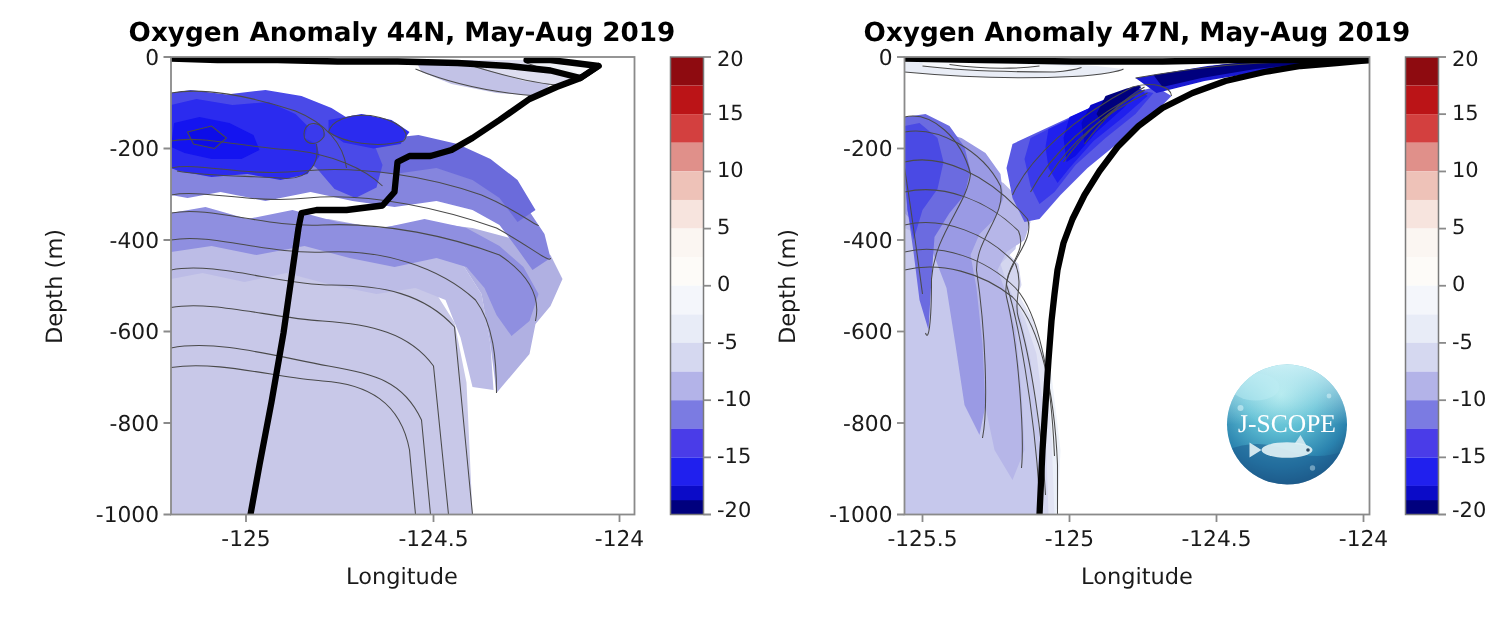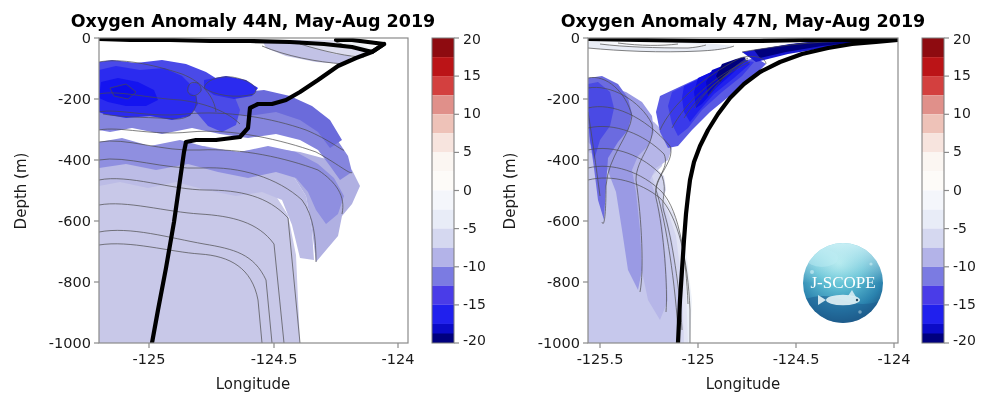--- a/index.html
+++ b/index.html
@@ -1,21 +1,21 @@
 <!DOCTYPE html>
 <html><head>
 <meta charset="utf-8">
 <style>
   html,body{margin:0;padding:0;}
   body{
     width:1000px;height:415px;background:#ffffff;
     font-family:"DejaVu Sans","Liberation Sans",sans-serif;
     overflow:hidden;position:relative;
   }
-  .figure{position:absolute;left:0;top:0;width:852px;height:415px;}
+  .figure{position:absolute;left:15px;top:0;width:852px;height:415px;}
   svg{display:block;}
   text{font-family:"DejaVu Sans","Liberation Sans",sans-serif;fill:#000;}
   .title{font-size:17.5px;font-weight:bold;text-anchor:middle;}
   .ticklabel{font-size:14.5px;fill:#1a1a1a;}
   .axislabel{font-size:15px;fill:#1a1a1a;text-anchor:middle;}
   .cbtick{font-size:14px;fill:#1a1a1a;dominant-baseline:middle;}
   .spine{stroke:#8a8a8a;stroke-width:1.2;fill:none;}
   .tickmark{stroke:#8a8a8a;stroke-width:1.2;}
   .contourline{stroke:#4a4a4a;stroke-width:0.7;fill:none;}
   .bathy{stroke:#000;stroke-width:4.2;fill:none;stroke-linejoin:round;stroke-linecap:round;}

